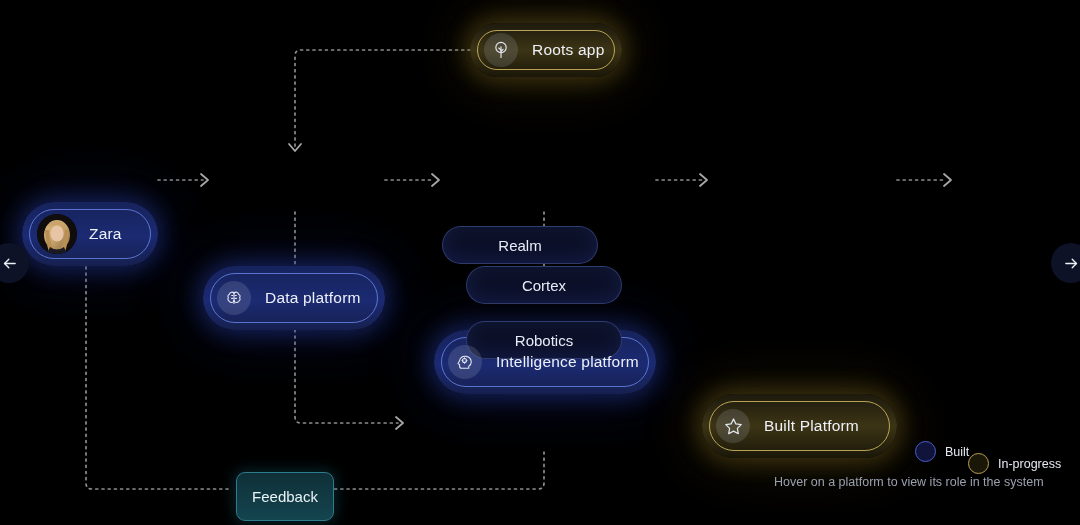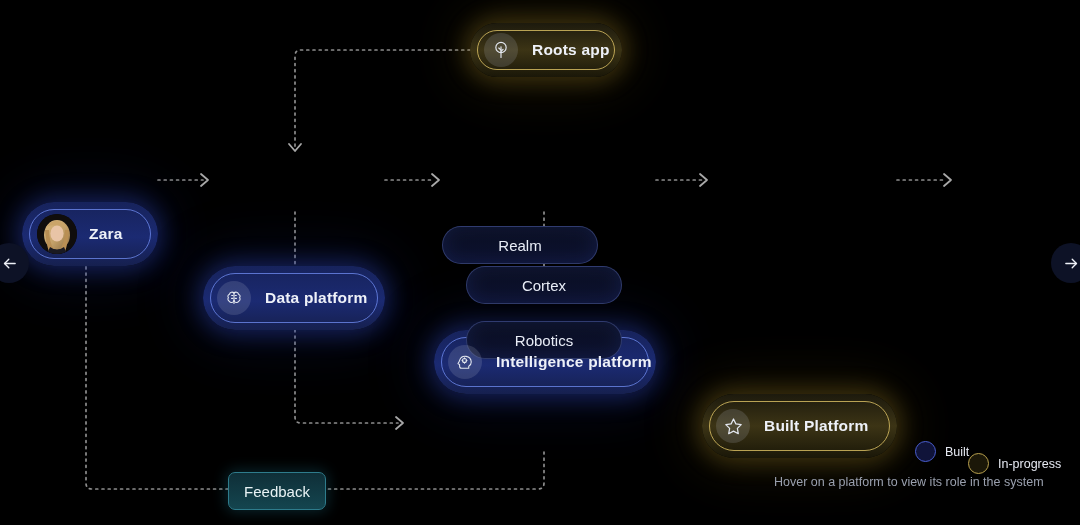--- a/index.html
+++ b/index.html
@@ -13,21 +13,20 @@
 
   svg.edges { position:absolute; left:0; top:0; width:1080px; height:525px; pointer-events:none; }
 
   .node { position: absolute; display:flex; align-items:center; }
 
   
   .pill {
     border-radius: 999px;
     display:flex; align-items:flex-end;
     position:relative;
-    font-weight:bold;
   }
   .pill .inner {
     position:absolute; left:7px; top:7px; right:7px; bottom:7px;
     border-radius:999px; pointer-events:none;
   }
   .pill .content {
     position:relative; z-index:2;
     display:flex; align-items:center; gap:14px;
     padding: 0 26px 0 14px; width:100%; height:100%;
   }
@@ -243,21 +242,21 @@
   <div class="node sub" style="left:442px; top:226px; width:156px; height:38px;">
     <span class="label">Realm</span>
   </div>
   <div class="node sub" style="left:466px; top:266px; width:156px; height:38px;">
     <span class="label">Cortex</span>
   </div>
   <div class="node sub" style="left:466px; top:321px; width:156px; height:38px;">
     <span class="label">Robotics</span>
   </div>
 
-  <div class="feedback" style="left:228px; top:472px; width:98px; height:38px;">
+  <div class="feedback" style="left:236px; top:472px; width:98px; height:49px;border-radius:9px;">
     <span class="label">Feedback</span>
   </div>
 
   <div class="navarrow" style="left:-11px; top:243px;">
     <svg width="17" height="17" viewBox="0 0 24 24" fill="none" stroke="#eef1f8" stroke-width="1.9" stroke-linecap="round" stroke-linejoin="round">
       <path d="M20 12 H5"></path>
         <polyline points="11,6 5,12 11,18"></polyline>
     </svg>
   </div>
   <div class="navarrow" style="left:1051px; top:243px;">

